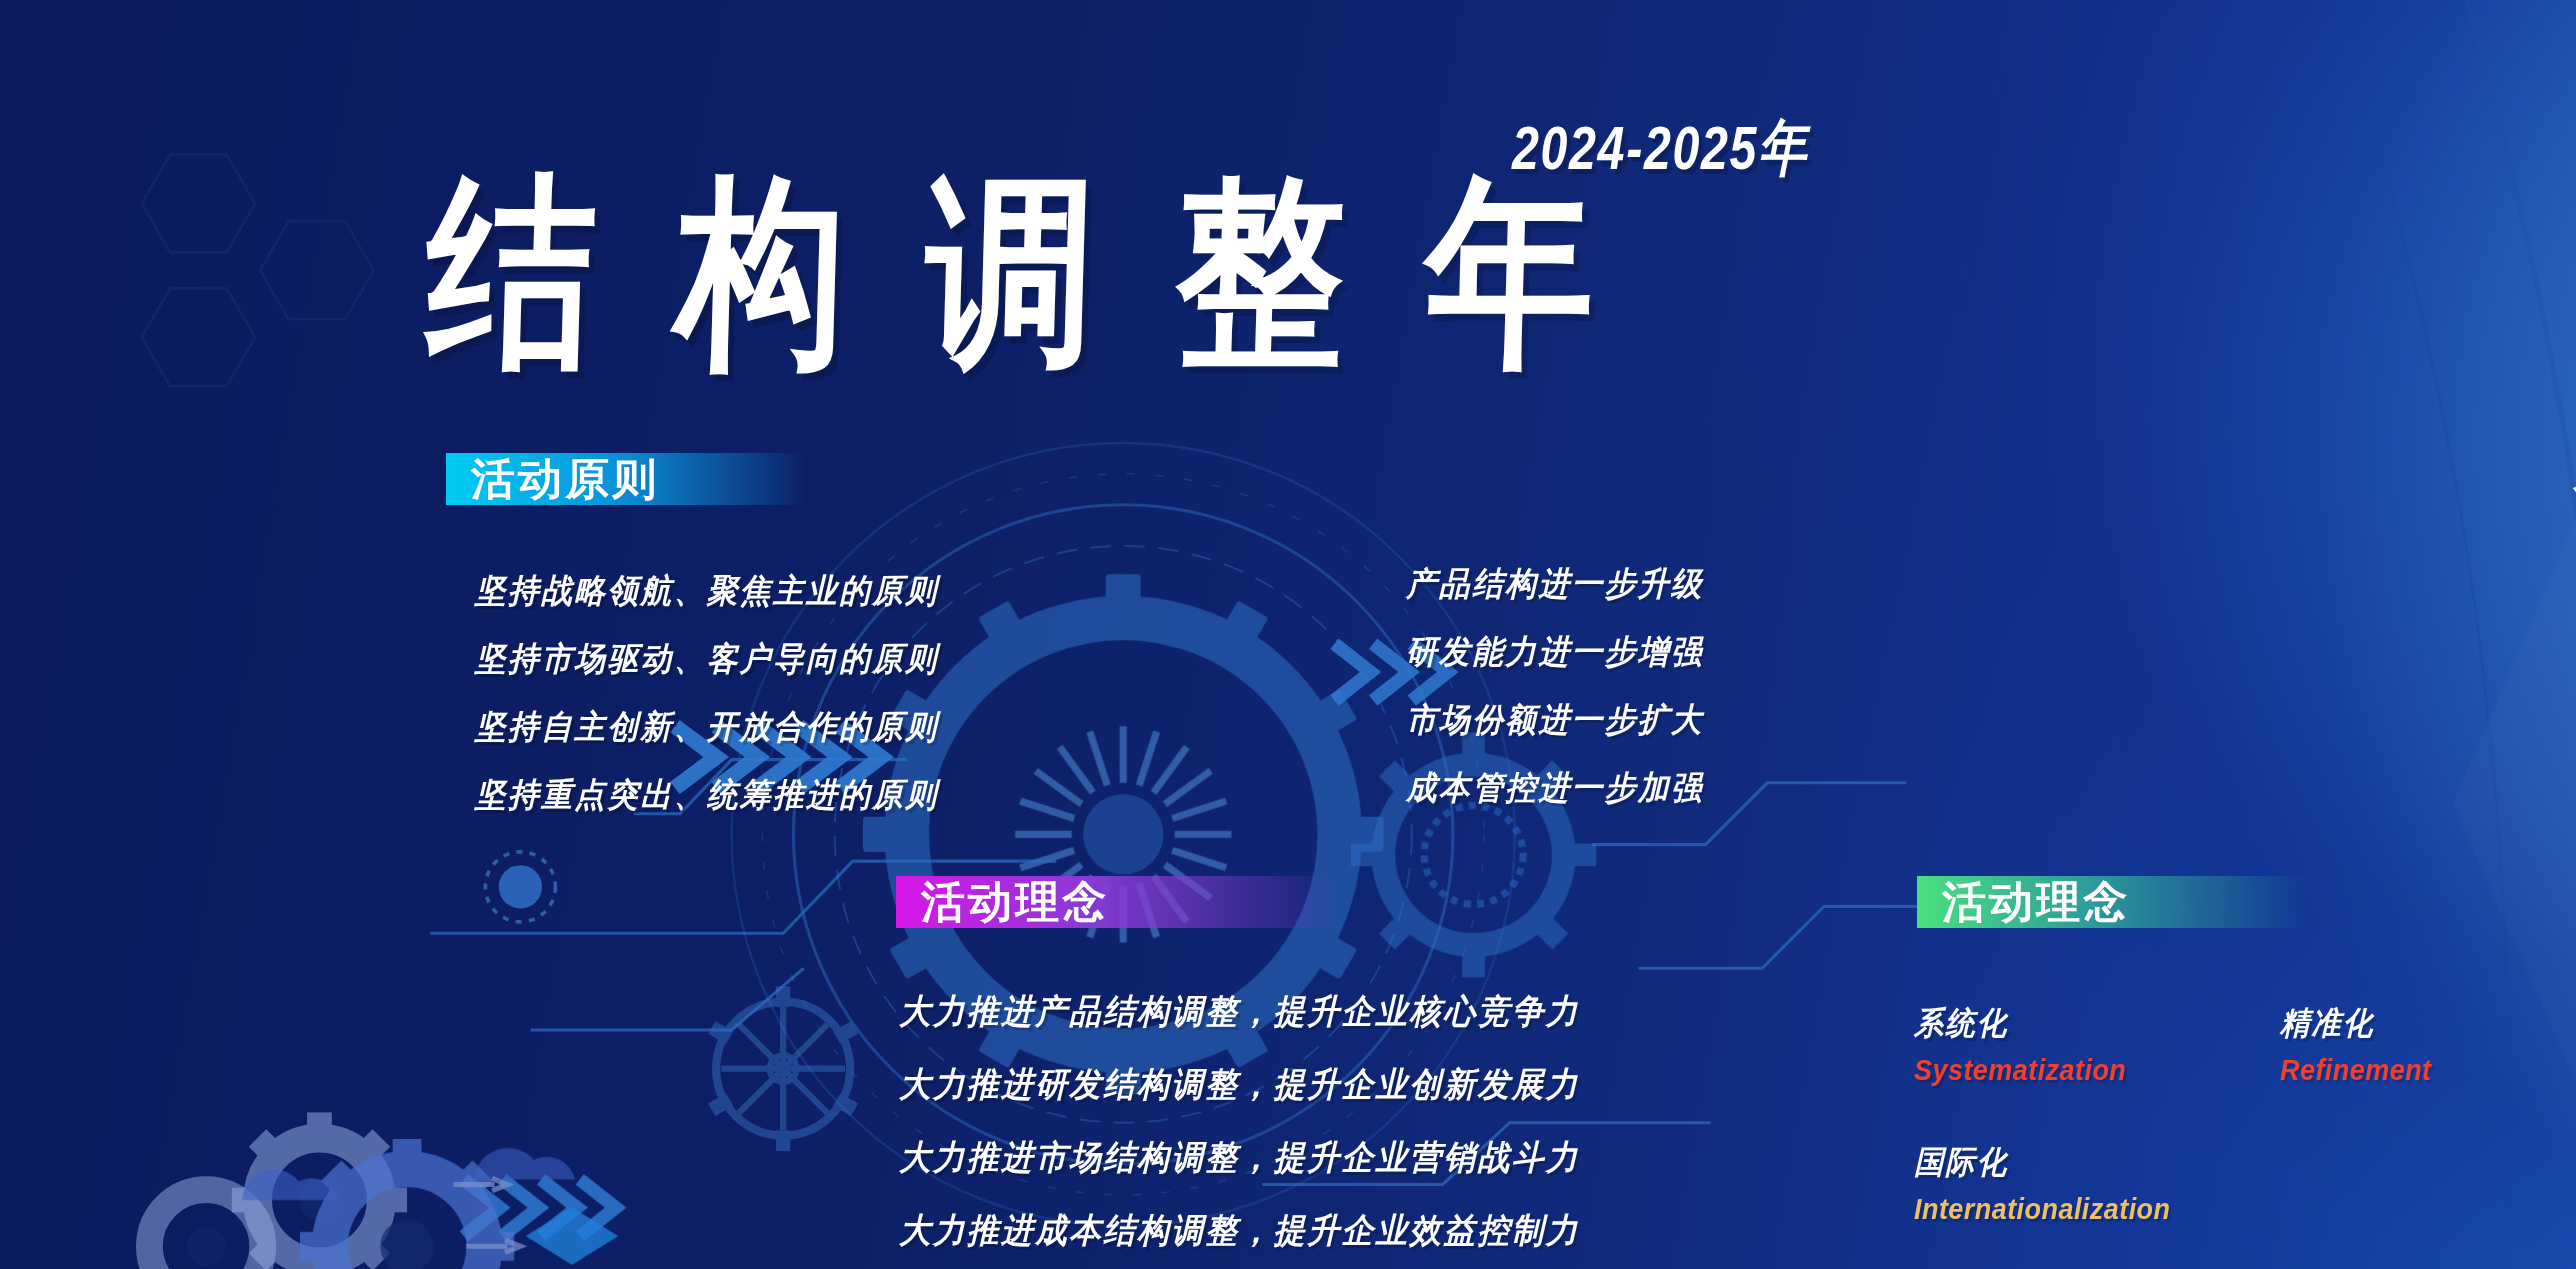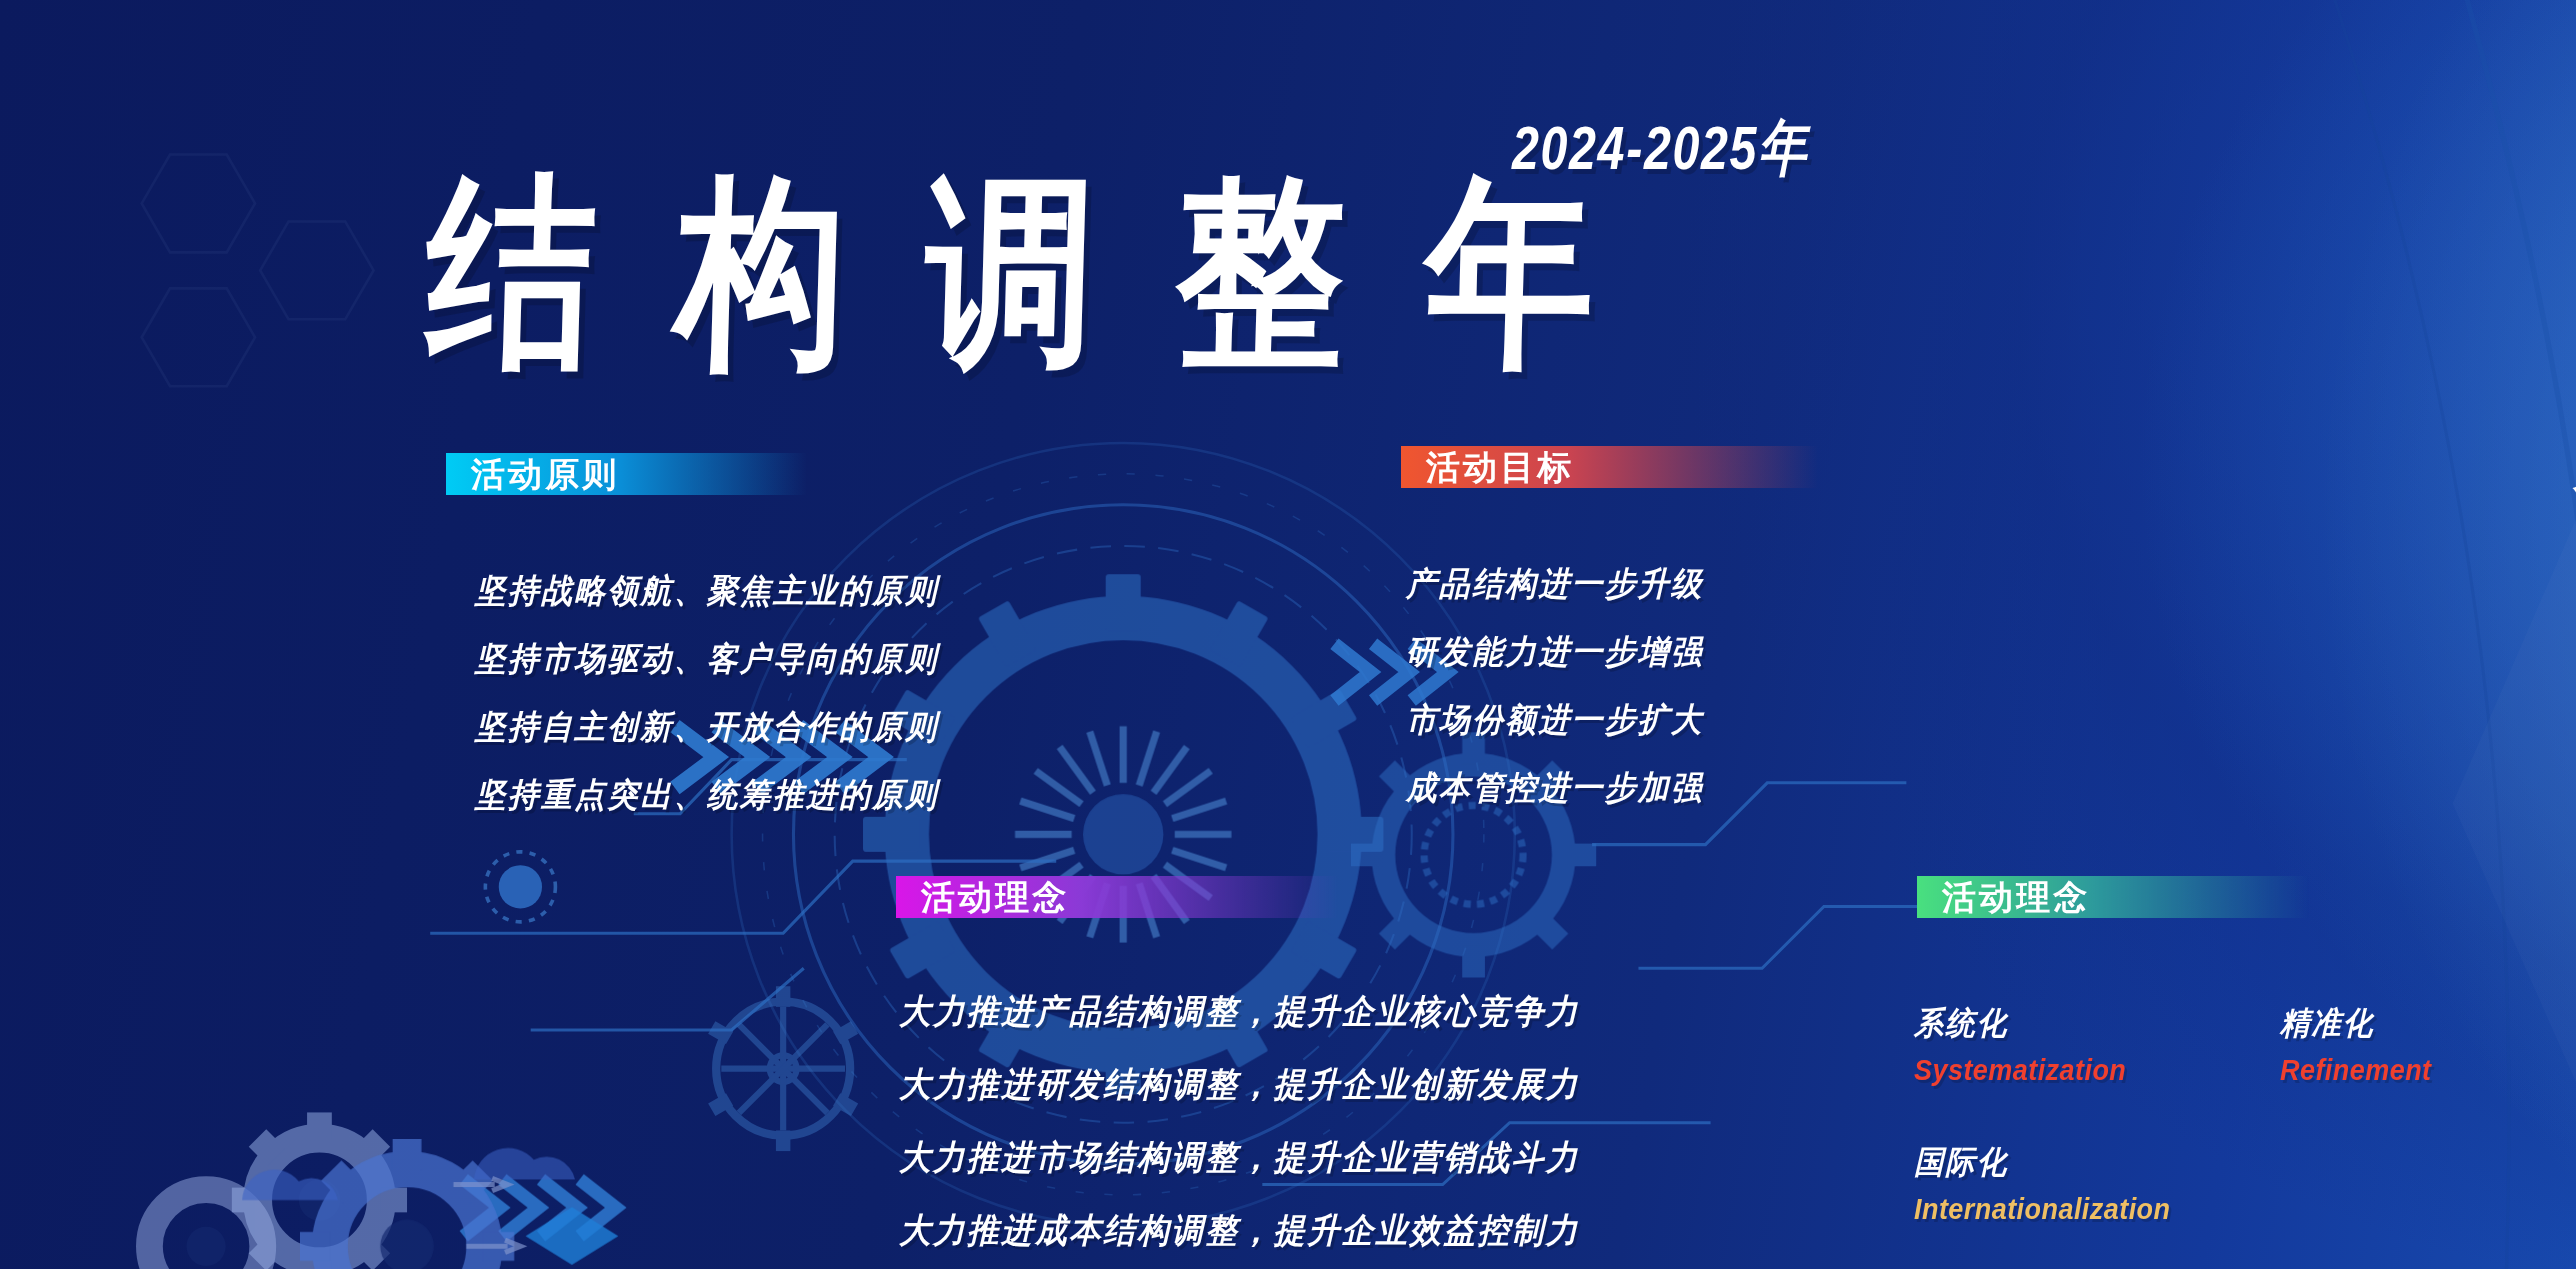--- a/index.html
+++ b/index.html
@@ -31,22 +31,22 @@
     font-size:206px; font-weight:900; color:#ffffff;
     letter-spacing:20.6px; line-height:1;
     transform:scaleX(.82) skewX(-2deg); transform-origin:left top;
     text-shadow:7.2px 7.2px 0 rgba(0,0,0,.16);
     white-space:nowrap;
   }
 
   
   .badge {
     position:absolute; display:flex; align-items:center;
-    padding-left:25px; height:42px;
-    font-size:34px; font-weight:900; color:#fff; letter-spacing:3.1px;
+    padding-left:25px; height:52px;
+    font-size:44px; font-weight:900; color:#fff; letter-spacing:3.1px;
     white-space:nowrap; line-height:56px;
   }
   .badge.b-principle { left:446px; top:453px; width:361px;
     background:linear-gradient(90deg,#00ccf5 0%, #0a8fd8 48%, rgba(14,45,125,0) 100%); }
   .badge.b-goal { left:1401px; top:446px; width:417px;
     background:linear-gradient(90deg,#f0562f 0%, #cb4450 40%, rgba(20,40,120,0) 100%); }
   .badge.b-content { left:896px; top:876px; width:443px;
     background:linear-gradient(90deg,#d916e8 0%, #8a3ad6 42%, rgba(22,50,130,0) 100%); }
   .badge.b-concept { left:1917px; top:876px; width:392px;
     background:linear-gradient(90deg,#49e07f 0%, #2d9a9c 45%, rgba(16,42,120,0) 100%); }
@@ -309,21 +309,20 @@
   <div class="main-title">结 构 调 整 年</div>
 
   <div class="badge b-principle">活动原则</div>
   <div class="body-list principles">
     <div class="line">坚持战略领航、聚焦主业的原则</div>
     <div class="line">坚持市场驱动、客户导向的原则</div>
     <div class="line">坚持自主创新、开放合作的原则</div>
     <div class="line">坚持重点突出、统筹推进的原则</div>
   </div>
 
-  <div class="badge b-goal">活动目标</div>
   <div class="body-list goals">
     <div class="line">产品结构进一步升级</div>
     <div class="line">研发能力进一步增强</div>
     <div class="line">市场份额进一步扩大</div>
     <div class="line">成本管控进一步加强</div>
   </div>
 
   <div class="badge b-content">活动理念</div>
   <div class="body-list contents">
     <div class="line">大力推进产品结构调整，提升企业核心竞争力</div>

